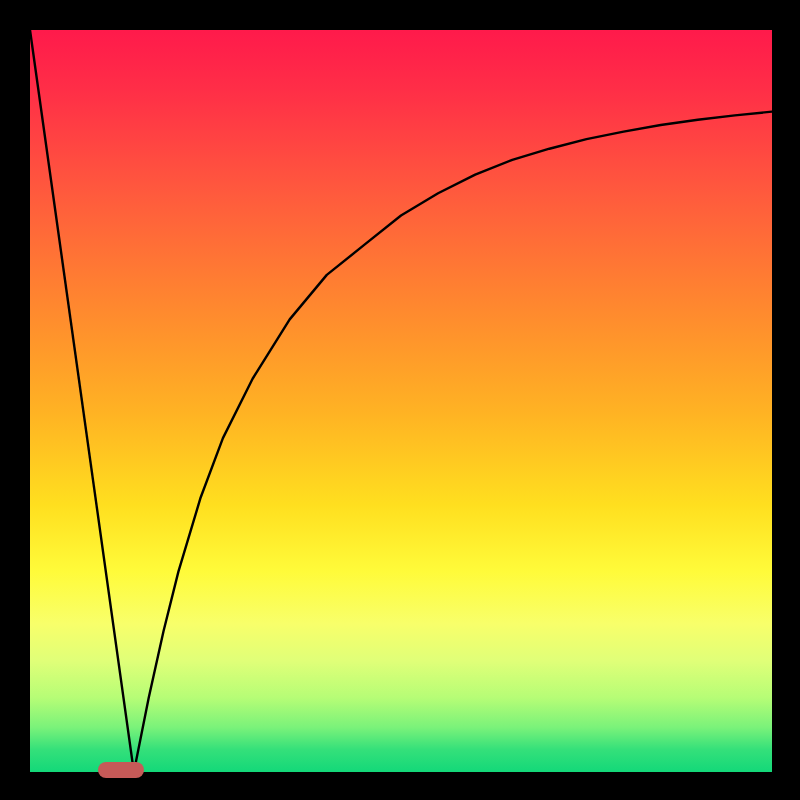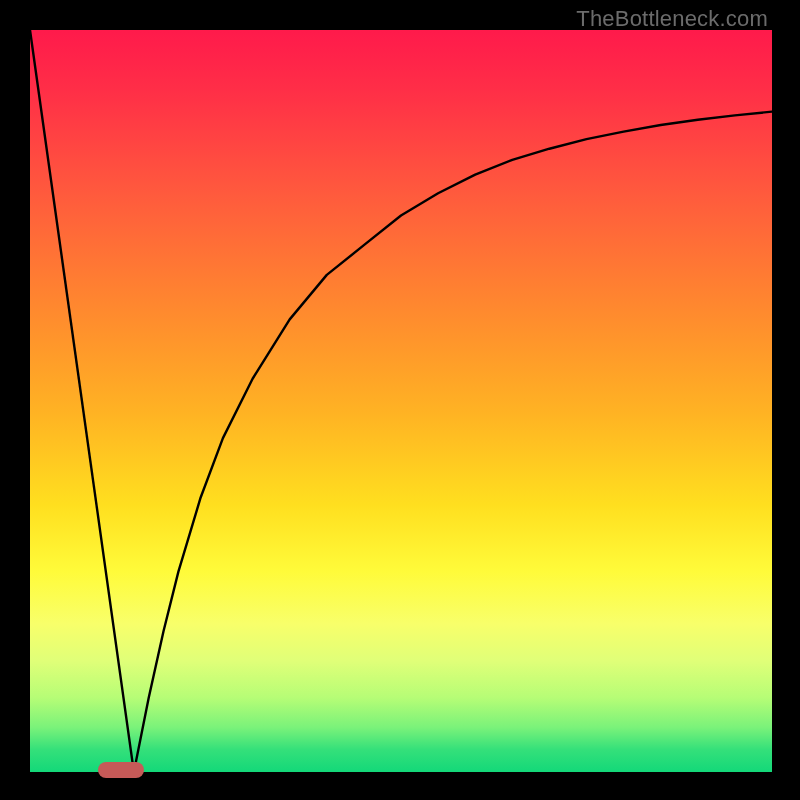--- a/index.html
+++ b/index.html
@@ -61,21 +61,20 @@
   .marker {
     position: absolute;
     background: #c65a58;
     border-radius: 8px;
   }
 </style>
 </head>
 <body>
 
 <div class="frame">
-  <div class="watermark">TheBottleneck.com</div>
 
   <div class="plot-area">
     <svg class="curves" viewBox="0 0 742 742" preserveAspectRatio="none">
       <path id="series-left" fill="none" stroke="#000" stroke-width="2.4" stroke-linejoin="round" stroke-linecap="round" d="M0.00 0.00 L103.88 742.00"></path>
       <path id="series-right" fill="none" stroke="#000" stroke-width="2.4" stroke-linejoin="round" stroke-linecap="round" d="M103.88 742.00 L118.72 667.80 L133.56 601.02 L148.40 541.66 L170.66 467.46 L192.92 408.10 L222.60 348.74 L259.70 289.38 L296.80 244.86 L333.90 215.18 L371.00 185.50 L408.10 163.24 L445.20 144.69 L482.30 129.85 L519.40 118.72 L556.50 109.07 L593.60 101.65 L630.70 94.98 L667.80 89.78 L704.90 85.33 L742.00 81.62"></path>
     </svg>
     <div id="marker" class="marker" style="left: 67.524px; width: 46px; height: 16px; bottom: -6px; background: rgb(198, 90, 88);"></div>
   </div>
 </div>
 

